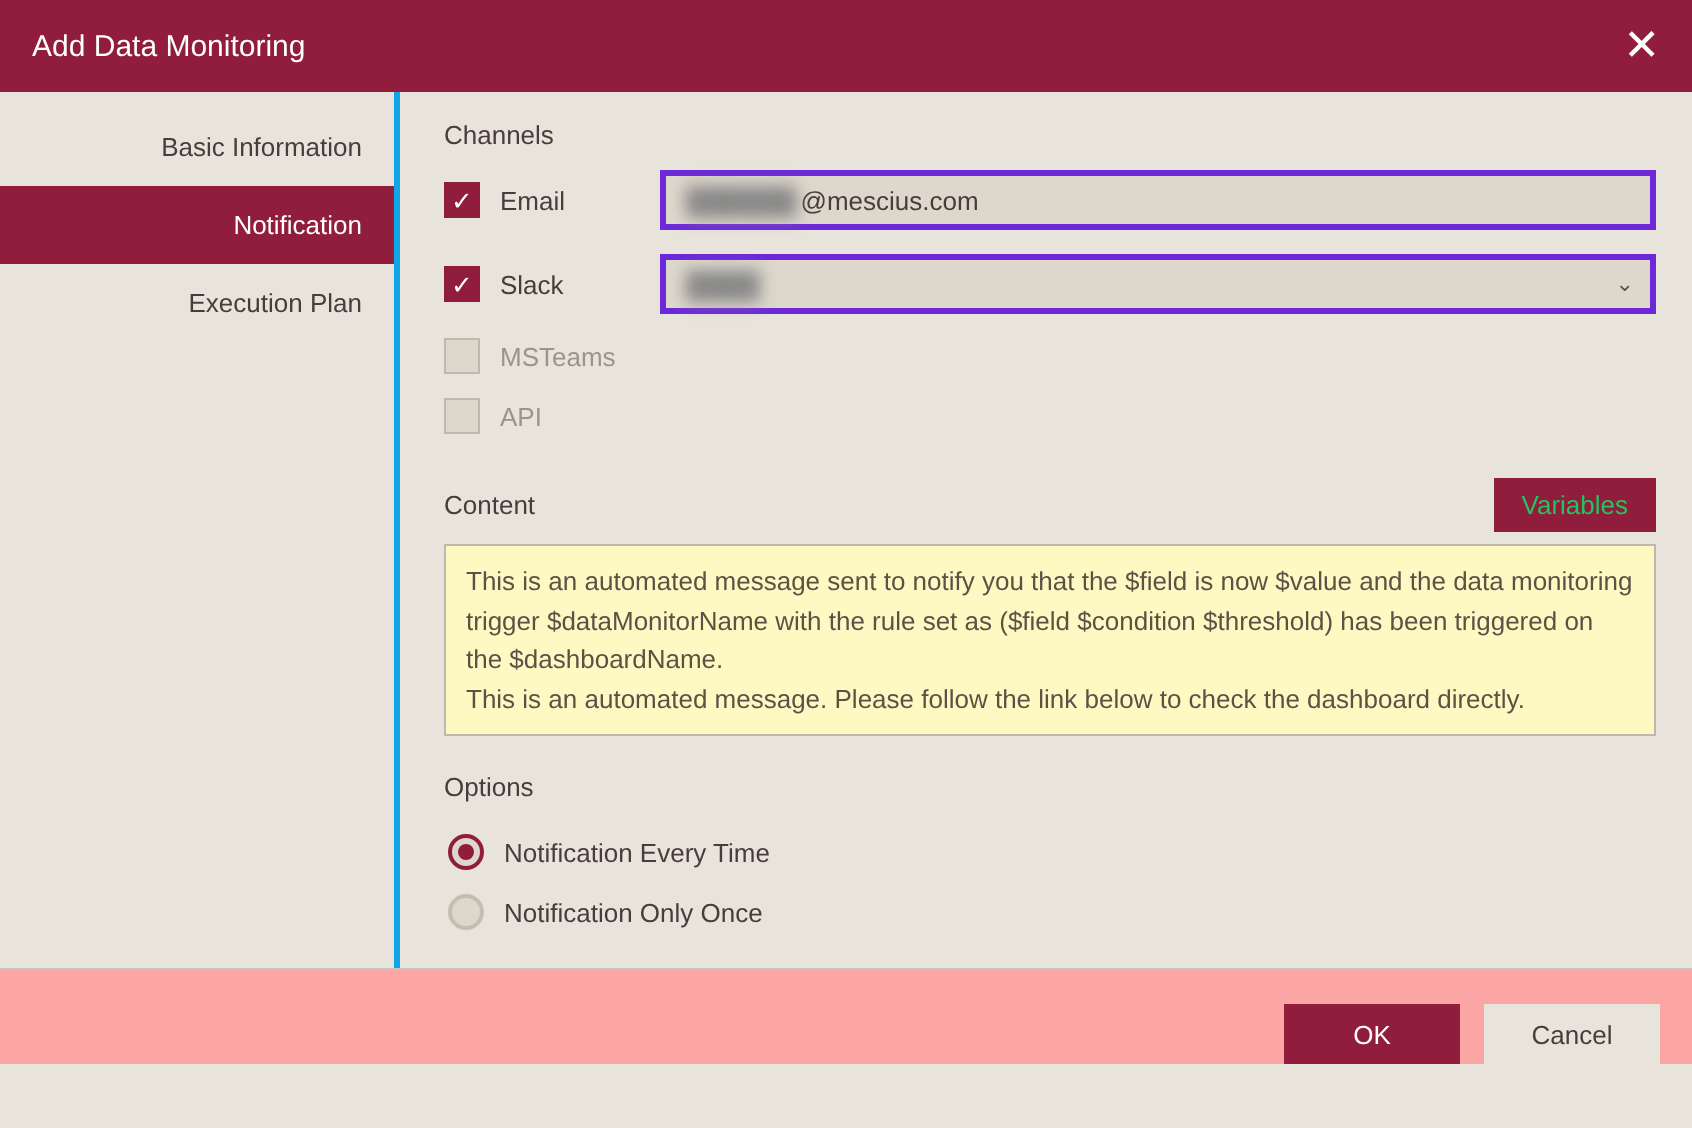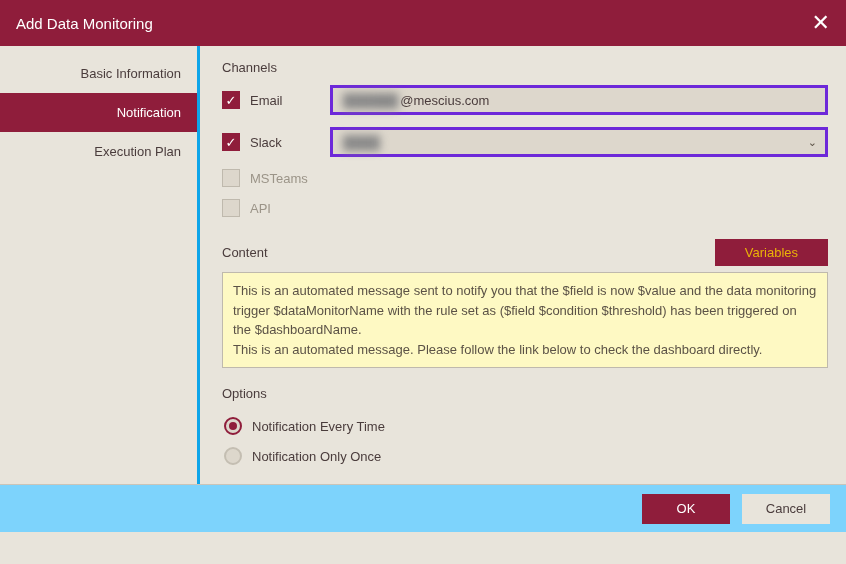--- a/index.html
+++ b/index.html
@@ -114,22 +114,22 @@
     color: #5b5246;
     font-size: 11px;
   }
   .content-header {
     display: flex; align-items: center;
     margin-top: 22px; margin-bottom: 6px;
   }
   .content-header .label { flex: 1; color: #4a3c3c; }
   .btn-variables {
     background: #8f1d3b;
-    color: #eab308;
-    padding: 6px 30px;
+    color: #22c55e;
+    padding: 6px 14px;
     font-size: 13px;
     cursor: pointer;
     border: none;
   }
   .textarea {
     border: 1px solid #bfb9ad;
     background: #fef9c3;
     padding: 8px 10px;
     color: #5b5246;
     font-size: 13px;
@@ -158,23 +158,23 @@
   }
   .radio.selected::after {
     content: "";
     width: 8px; height: 8px;
     border-radius: 50%;
     background: #8f1d3b;
   }
   .opt-label { color: #4a3c3c; }
   .footer {
     height: 48px;
-    background: #7dd3fc;
+    background: #fca5a5;
     border-top: 1px solid #cac4b8;
-    display: flex; align-items: center; justify-content: flex-end;
+    display: flex; align-items: flex-end; justify-content: flex-end;
     padding: 0 16px;
     gap: 12px;
   }
   .btn {
     min-width: 88px;
     height: 30px;
     display: inline-flex; align-items: center; justify-content: center;
     font-size: 13px;
     cursor: pointer;
     border: none;

